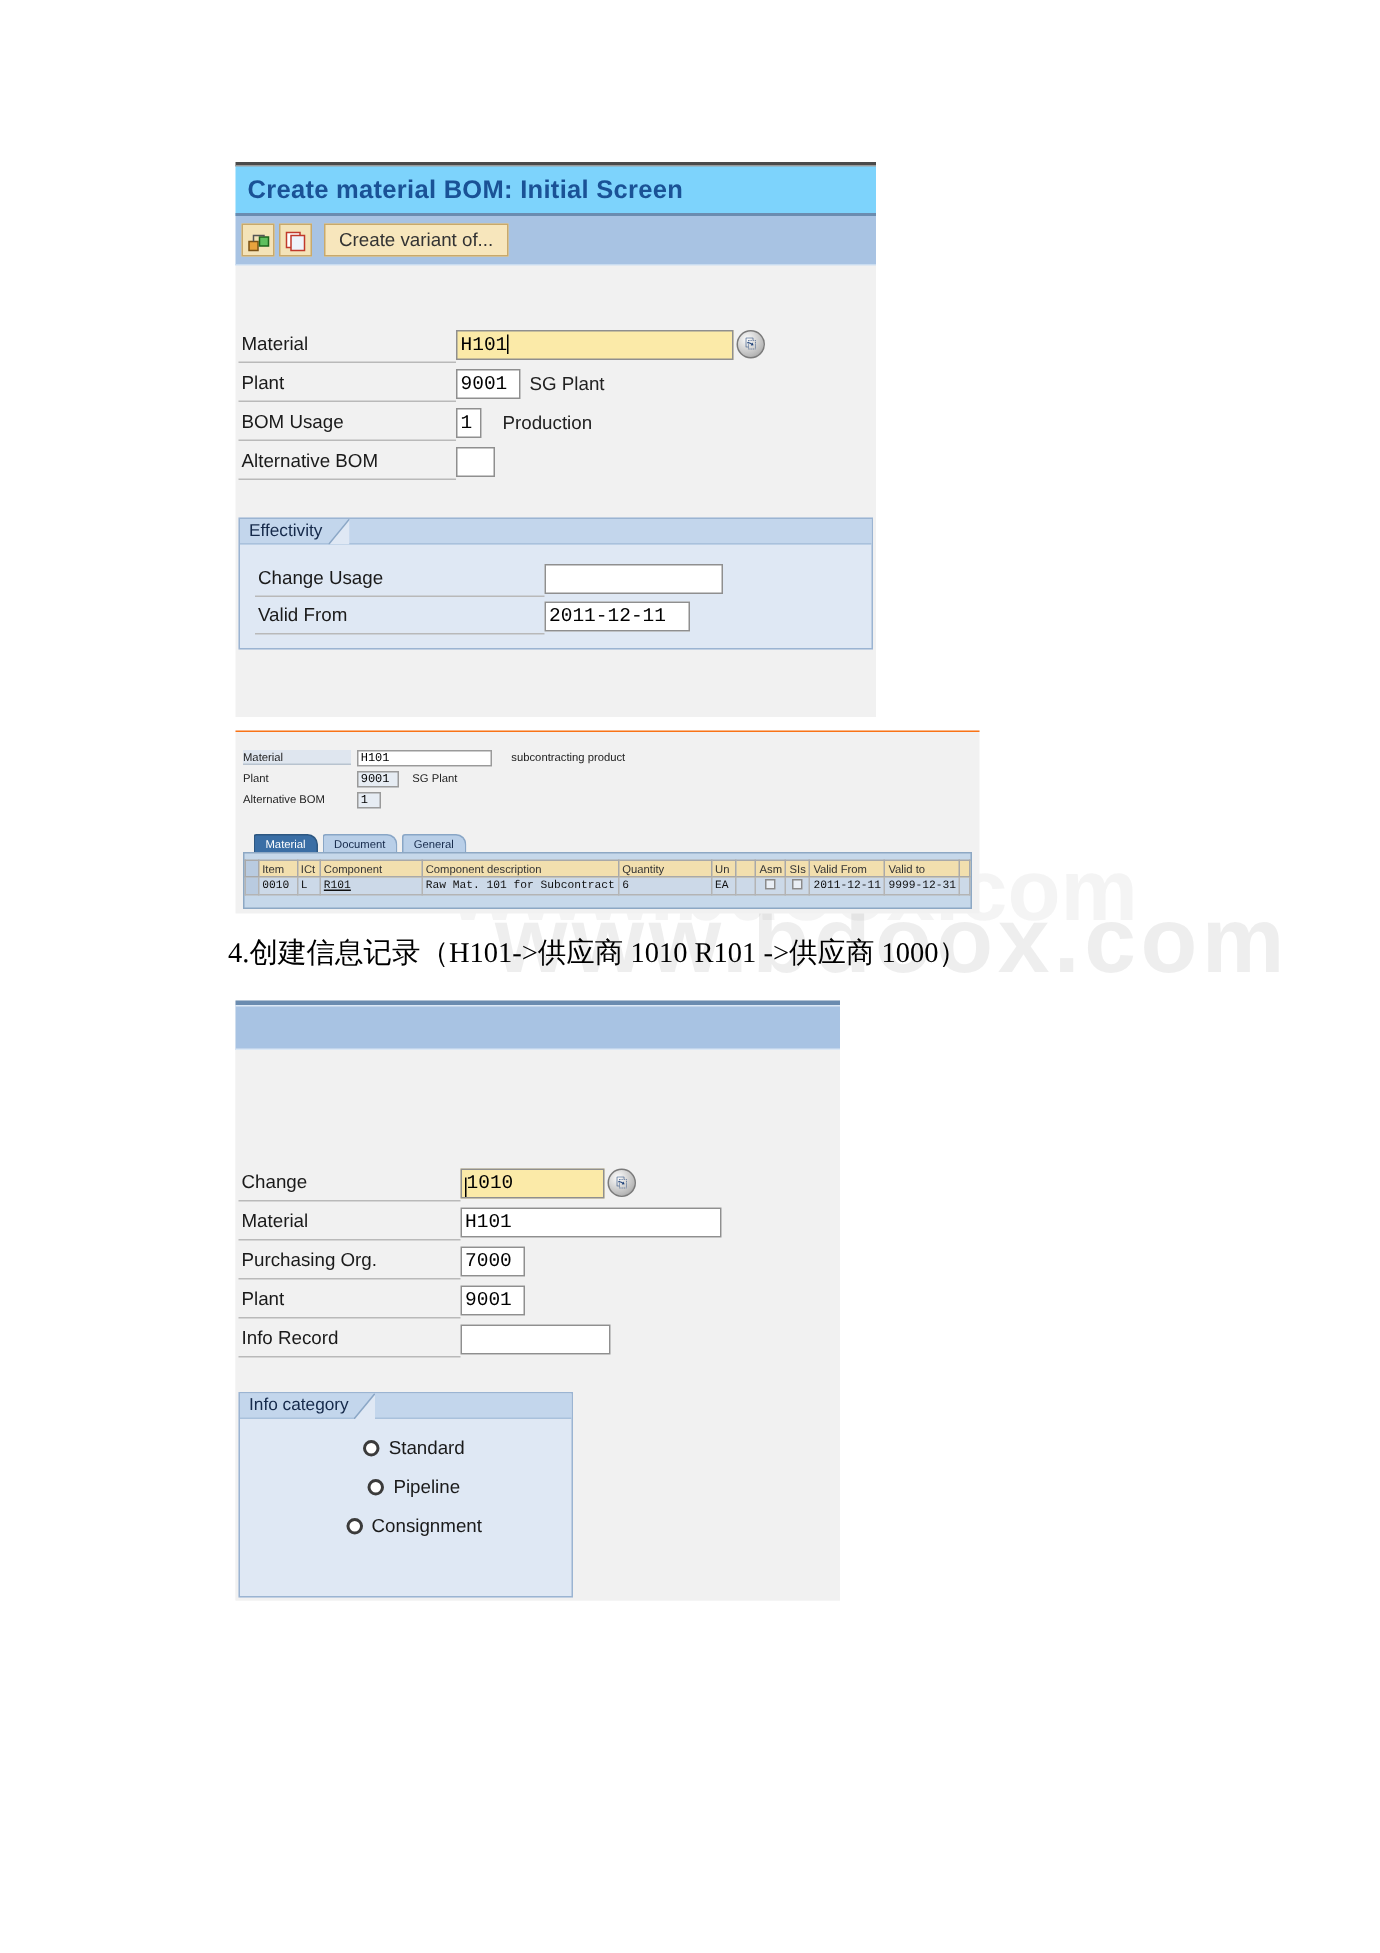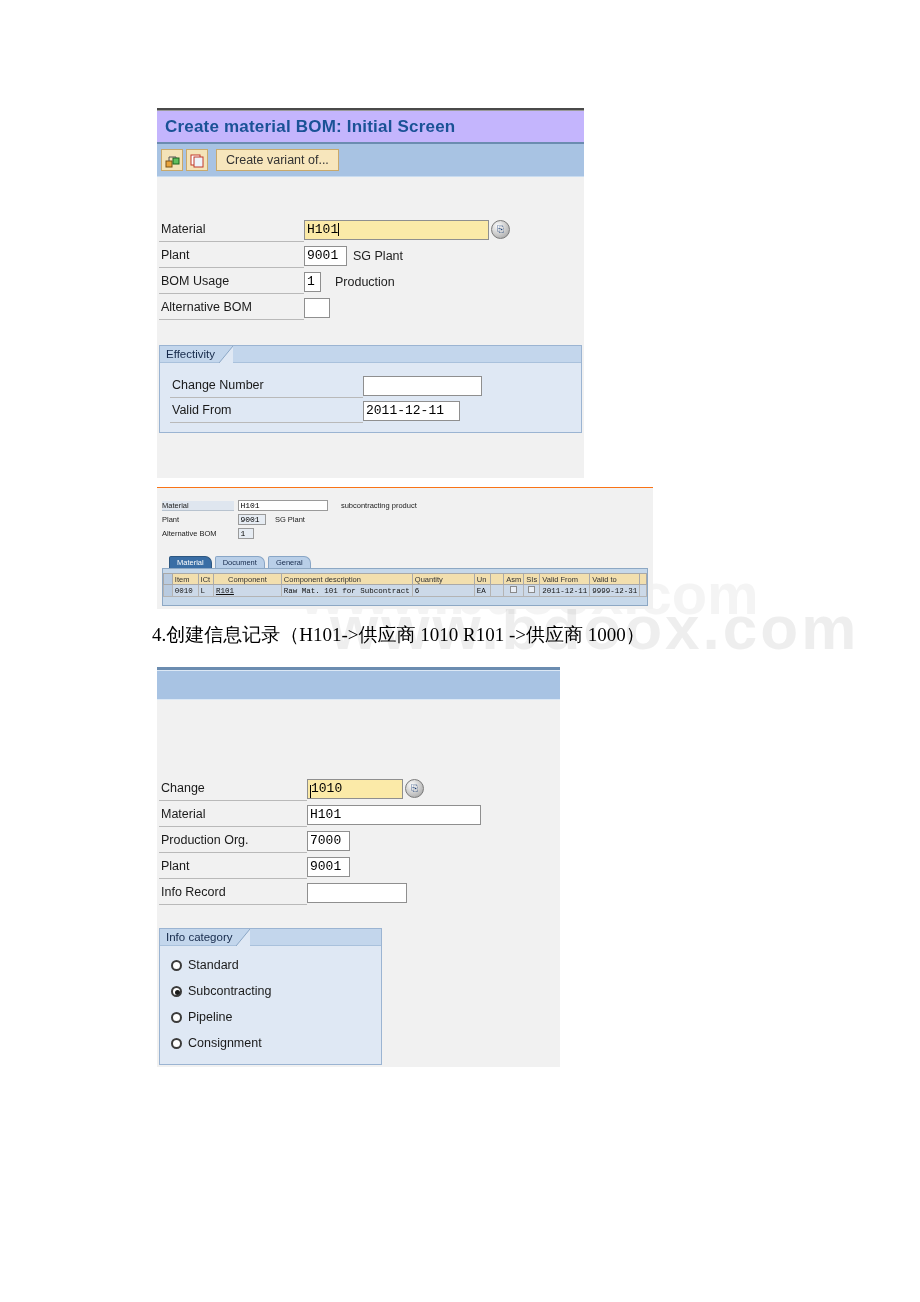--- a/index.html
+++ b/index.html
@@ -17,21 +17,21 @@
 
   
   #panel-bom {
     left: 157px; top: 108px; width: 427px; height: 360px;
   }
   #panel-bom .top-rule {
     height: 3px; background: #4a4a4a; width: 100%;
     border-bottom: 1px solid #9a9a9a;
   }
   #panel-bom .title-bar {
-    background: #c4b5fd;
+    background: #7dd3fc;
     padding: 6px 8px 5px 8px;
     border-bottom: 2px solid #6b8cb0;
   }
   #panel-bom .title-bar .t {
     color: #1a5296; font-weight: bold; font-size: 17px;
     letter-spacing: .2px;
   }
   .toolbar {
     background: #a8c3e3;
     height: 30px;
@@ -198,21 +198,21 @@
     width: 11px; height: 11px; border-radius:50%;
     border: 2px solid #3b3b3b; background:#fff;
     display:inline-block; position:relative;
     vertical-align: -2px;
   }
   .radio.on::after {
     content:""; position:absolute; left:2px; top:2px;
     width:5px; height:5px; border-radius:50%; background:#1a1a1a;
   }
   .rlabel { font-size:12.5px; color:#1a1a1a; margin-left:6px; }
-  .rrow { display:flex; align-items:center; height:26px; }
+  .rrow { display:flex; align-items:center; height:26px;justify-content:center; }
 </style>
 </head>
 <body>
 
 <div class="abs" id="wm2">www.bdoox.com</div>
 <div class="abs" id="wm">www.bdoox.com</div>
 
 <div class="abs" id="panel-bom">
   <div class="top-rule"></div>
 
@@ -277,21 +277,21 @@
       <div class="gb-head">
         <span class="gbtitle-wrap">Effectivity</span>
         <svg width="14" height="17" style="display:block">
           <polygon points="0,17 14,0 14,17" fill="#dfe8f4"></polygon>
           <line x1="0" y1="17" x2="14" y2="0" stroke="#8ba7c6" stroke-width="1"></line>
         </svg>
       </div>
 
       <div class="abs" style="left:10px; top:27px; width:400px;">
         <div class="frow">
-          <div class="flabel" style="width:193px;">Change Number</div>
+          <div class="flabel" style="width:193px;">Change Usage</div>
           <div class="finput" style="width:119px;"></div>
         </div>
       </div>
 
       <div class="abs" style="left:10px; top:52px; width:400px;">
         <div class="frow">
           <div class="flabel" style="width:193px;">Valid From</div>
           <div class="finput" style="width:97px;">2011-12-11</div>
         </div>
       </div>
@@ -325,21 +325,21 @@
     <div class="mtab">General</div>
   </div>
 
   <div class="abs" style="left:5px; top:80px; width:486px; height:38px; background:#c6d8ea; border:1px solid #8da8c4;">
     <table class="grid" style="margin-top:4px;">
       <thead>
         <tr>
           <th style="width:12px; background:#b9cbe0;"></th>
           <th style="width:28px;">Item</th>
           <th style="width:16px;">ICt</th>
-          <th style="width:88px;text-align:center;">Component</th>
+          <th style="width:88px;">Component</th>
           <th style="width:92px;">Component description</th>
           <th style="width:86px;">Quantity</th>
           <th style="width:18px;">Un</th>
           <th style="width:20px;"></th>
           <th style="width:18px;">Asm</th>
           <th style="width:16px;">SIs</th>
           <th style="width:50px;">Valid From</th>
           <th style="width:50px;">Valid to</th>
           <th style="width:8px;"></th>
         </tr>
@@ -386,21 +386,21 @@
 
     <div class="abs" style="left:2px; top:102px; width:400px;">
       <div class="frow">
         <div class="flabel" style="width:148px;">Material</div>
         <div class="finput" style="width:174px;">H101</div>
       </div>
     </div>
 
     <div class="abs" style="left:2px; top:128px; width:400px;">
       <div class="frow">
-        <div class="flabel" style="width:148px;">Production Org.</div>
+        <div class="flabel" style="width:148px;">Purchasing Org.</div>
         <div class="finput" style="width:43px;">7000</div>
       </div>
     </div>
 
     <div class="abs" style="left:2px; top:154px; width:400px;">
       <div class="frow">
         <div class="flabel" style="width:148px;">Plant</div>
         <div class="finput" style="width:43px;">9001</div>
       </div>
     </div>
@@ -420,24 +420,20 @@
           <line x1="0" y1="17" x2="14" y2="0" stroke="#8ba7c6" stroke-width="1"></line>
         </svg>
       </div>
 
       <div style="padding:6px 0 0 11px;">
         <div class="rrow">
           <span class="radio"></span>
           <span class="rlabel">Standard</span>
         </div>
         <div class="rrow">
-          <span class="radio on"></span>
-          <span class="rlabel">Subcontracting</span>
-        </div>
-        <div class="rrow">
           <span class="radio"></span>
           <span class="rlabel">Pipeline</span>
         </div>
         <div class="rrow">
           <span class="radio"></span>
           <span class="rlabel">Consignment</span>
         </div>
       </div>
     </div>
 

